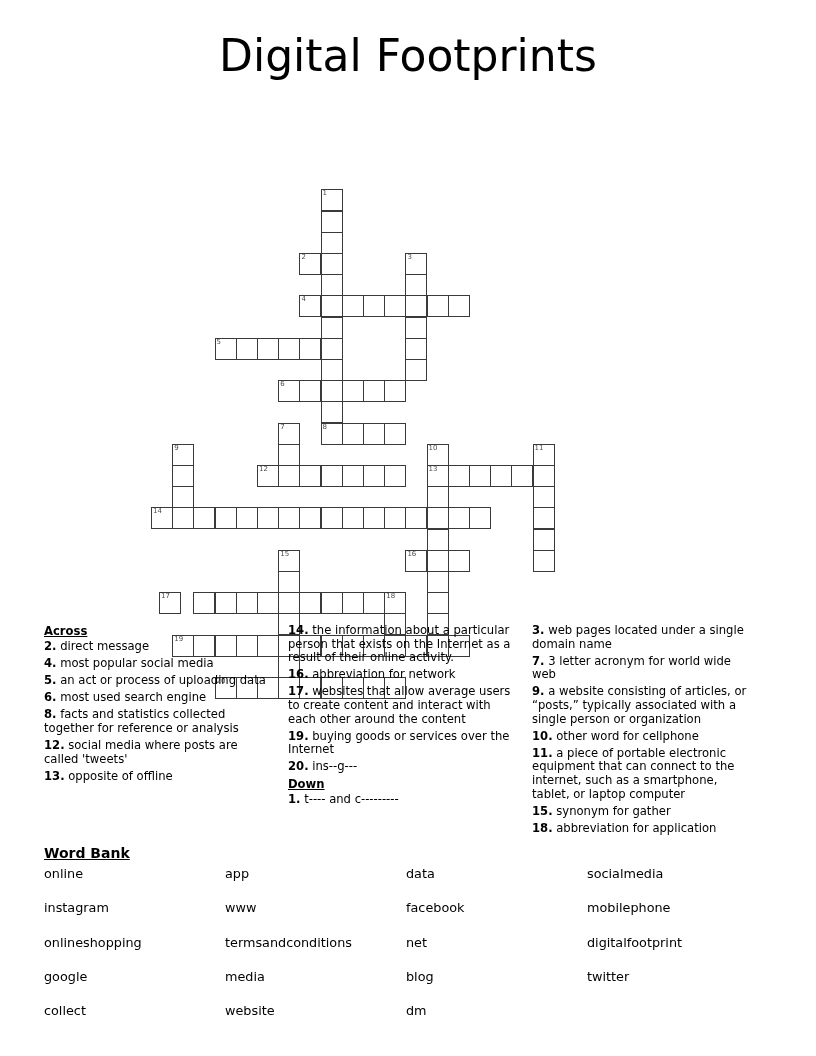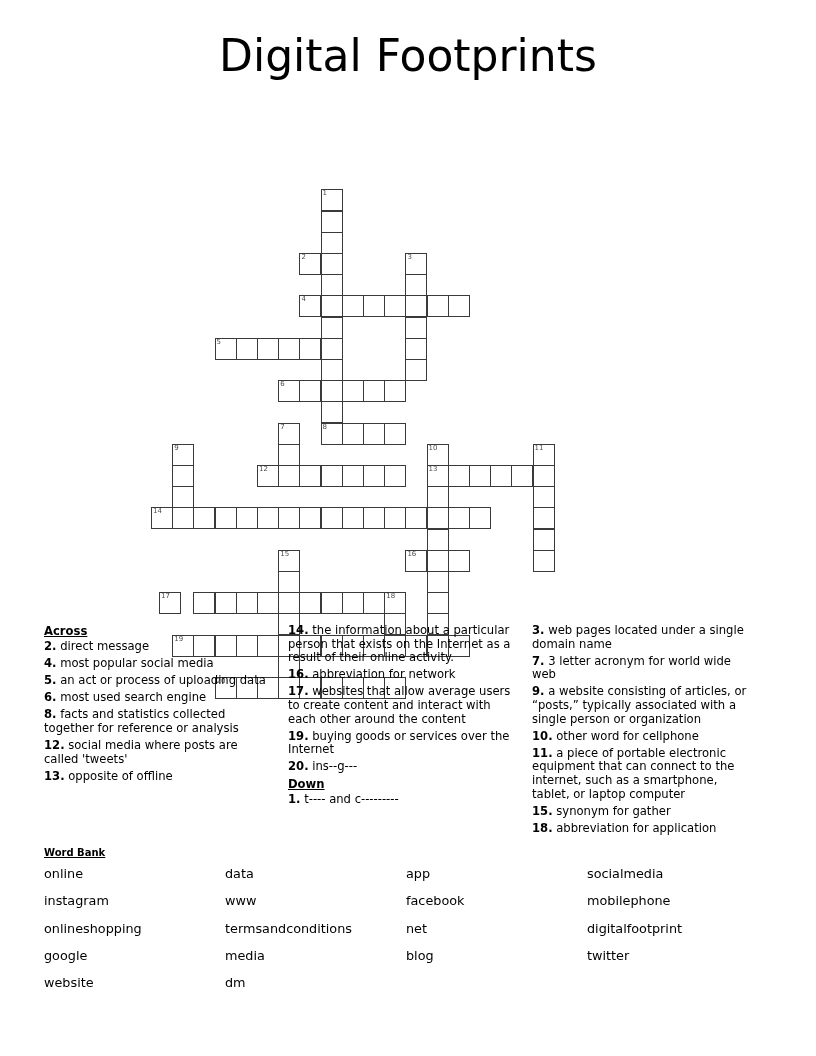--- a/index.html
+++ b/index.html
@@ -84,28 +84,28 @@
   
   #wordbank {
     position: absolute;
     top: 844px;
     left: 44px;
     width: 730px;
   }
   #wordbank .wb-head {
     font-weight: bold;
     text-decoration: underline;
-    font-size: 10px;
+    font-size: 14px;
     line-height: 18px;
     margin-bottom: 2px;
   }
   .wb-grid {
     display: grid;
     grid-template-columns: 181px 181px 181px 181px;
-    row-gap: 8px;
+    row-gap: 15px;
   }
   .wb-word {
     font-size: 12.8px;
     line-height: 19.3px;
   }
 </style>
 </head>
 <body>
 
 <h1 id="page-title">Digital Footprints</h1>
@@ -306,31 +306,32 @@
       <div class="clue"><b>11.</b><span> a piece of portable electronic equipment that can connect to the internet, such as a smartphone, tablet, or laptop computer</span></div>
       <div class="clue"><b>15.</b><span> synonym for gather</span></div>
       <div class="clue"><b>18.</b><span> abbreviation for application</span></div>
     </div>
 </div>
 
 <div id="wordbank">
   <div class="wb-head">Word Bank</div>
   <div class="wb-grid">
       <div class="wb-word">online</div>
+      <div class="wb-word">app</div>
       <div class="wb-word">data</div>
-      <div class="wb-word">app</div>
       <div class="wb-word">socialmedia</div>
       <div class="wb-word">instagram</div>
       <div class="wb-word">www</div>
       <div class="wb-word">facebook</div>
       <div class="wb-word">mobilephone</div>
       <div class="wb-word">onlineshopping</div>
       <div class="wb-word">termsandconditions</div>
       <div class="wb-word">net</div>
       <div class="wb-word">digitalfootprint</div>
       <div class="wb-word">google</div>
       <div class="wb-word">media</div>
       <div class="wb-word">blog</div>
       <div class="wb-word">twitter</div>
+      <div class="wb-word">collect</div>
       <div class="wb-word">website</div>
       <div class="wb-word">dm</div>
     </div>
 </div>
 
 </body></html>

